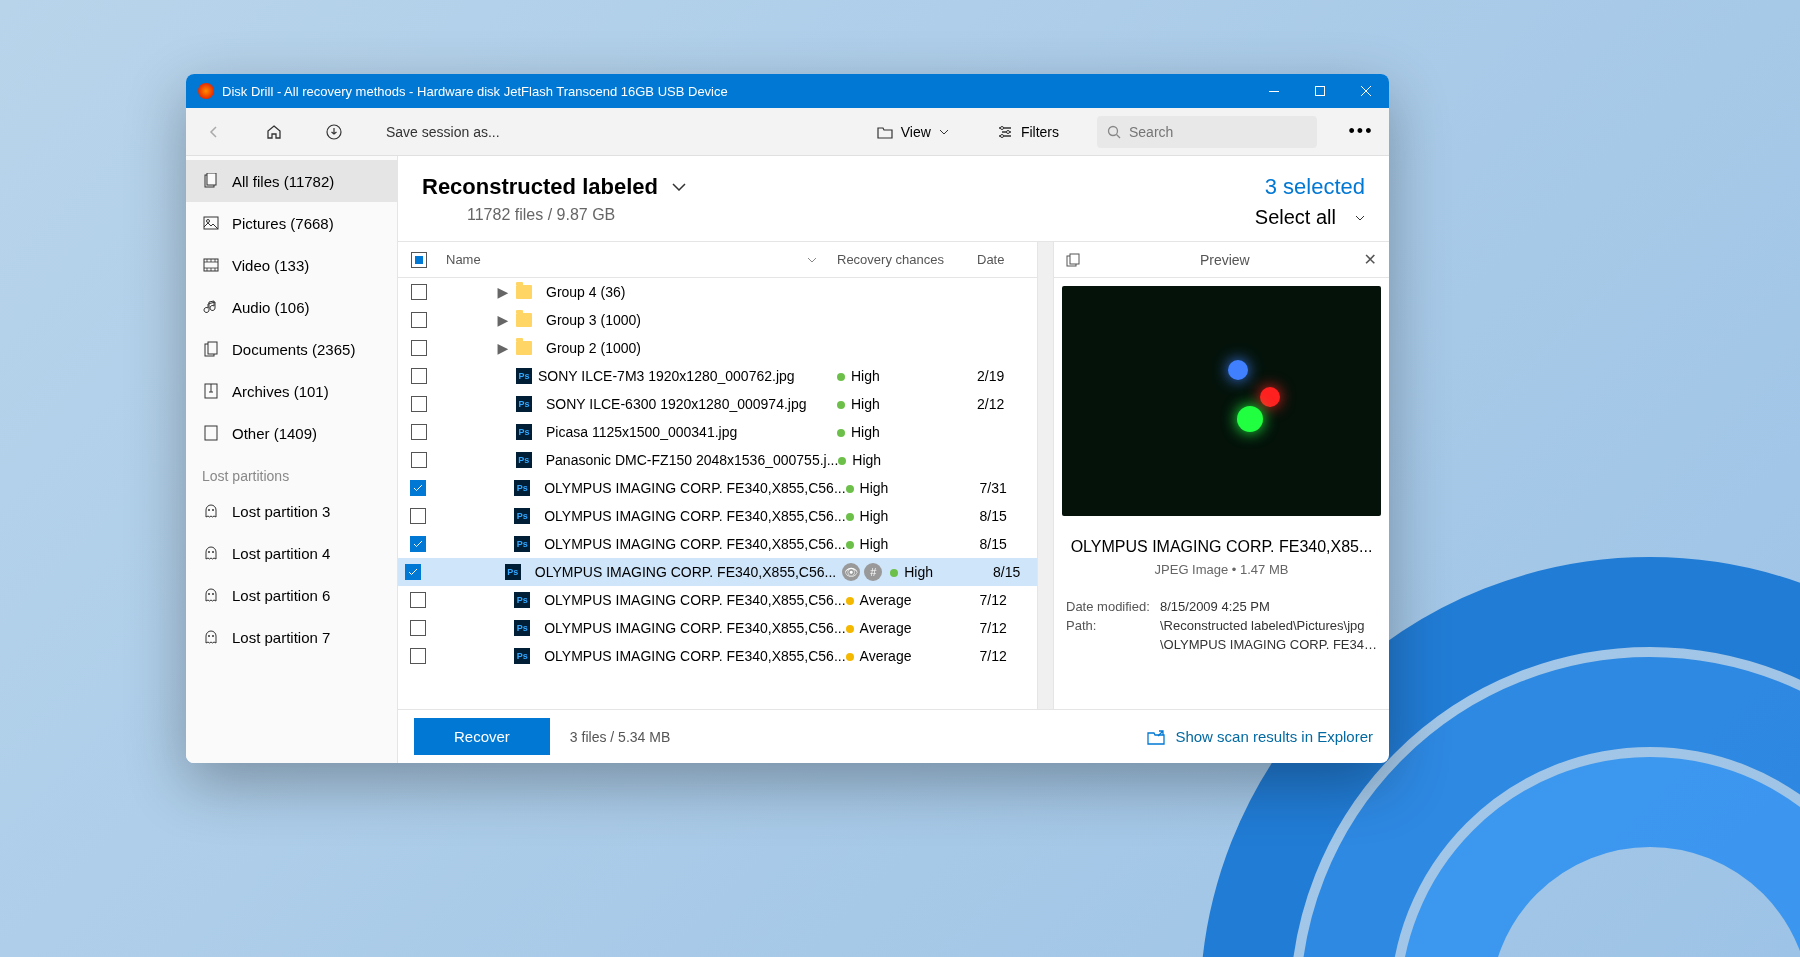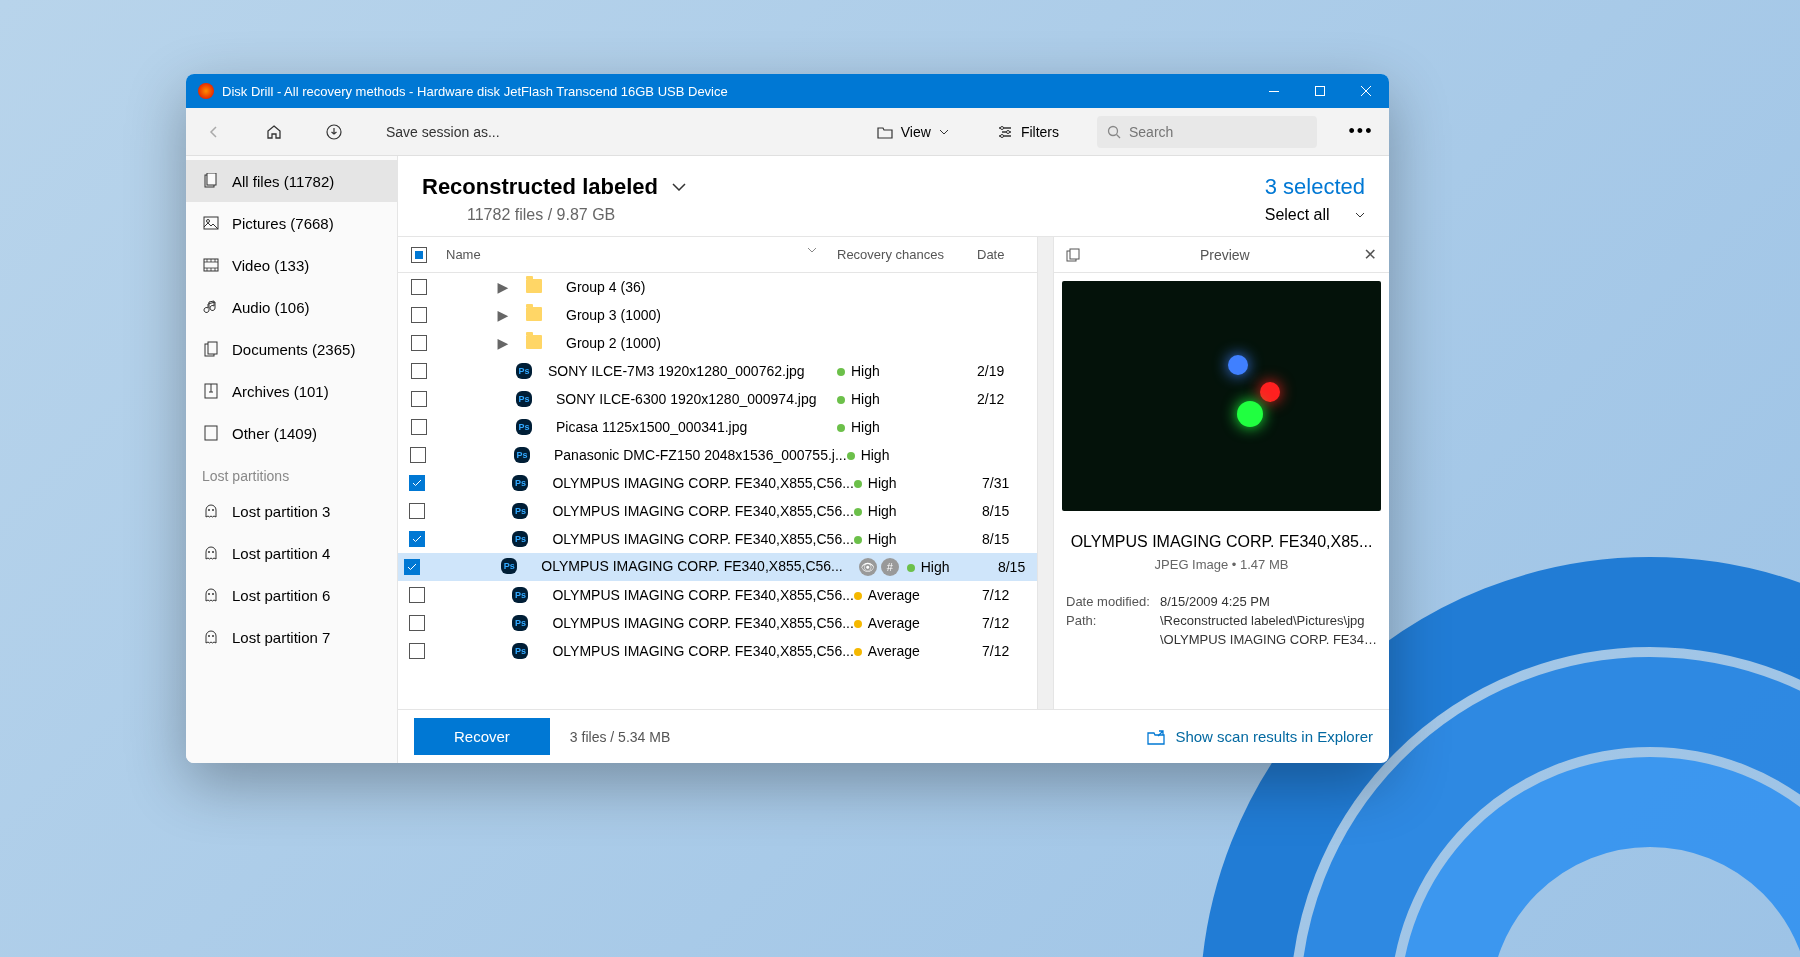--- a/index.html
+++ b/index.html
@@ -29,39 +29,39 @@
 .side-item.active { background:#e5e5e5; }
 .side-item .icon { width:18px; height:18px; display:flex; align-items:center; justify-content:center; }
 .side-header { padding:14px 16px 6px; font-size:14px; color:#888; }
 .main { flex:1; display:flex; flex-direction:column; overflow:hidden; }
 .header-area { padding:18px 24px 12px; display:flex; border-bottom:1px solid #e5e5e5; }
 .header-left { flex:1; }
 .header-title { font-size:22px; font-weight:600; display:flex; align-items:center; gap:14px; cursor:pointer; }
 .header-sub { font-size:16px; color:#666; margin-top:6px;margin-left:45px; }
 .header-right { text-align:right; }
 .selected-count { color:#0078d4; font-size:22px; }
-.select-all { font-size:16px; margin-top:6px; display:flex; align-items:center; gap:19px; justify-content:space-between; cursor:pointer; }
+.select-all { font-size:20px; margin-top:6px; display:flex; align-items:center; gap:19px; justify-content:space-between; cursor:pointer; }
 .content-row { flex:1; display:flex; overflow:hidden; }
 .table-area { flex:1; display:flex; flex-direction:column; overflow:hidden; }
 .table-header { display:flex; border-bottom:1px solid #e5e5e5; height:36px; align-items:center; font-size:13px; color:#555; }
 .col-check { width:42px; display:flex; justify-content:center; }
-.col-name { flex:1; padding-left:6px; display:flex; gap:16px; }
+.col-name { flex:1; padding-left:6px; display:flex; align-items:center; gap:6px; }
 .col-recovery { width:140px; }
 .col-date { width:60px; }
 .table-body { flex:1; overflow-y:auto; }
 .row { display:flex; align-items:center; height:28px; font-size:14px; cursor:pointer; }
 .row.selected-row { background:#cfe5fa; }
 .checkbox { width:16px; height:16px; border:1.5px solid #555; cursor:pointer; display:flex; align-items:center; justify-content:center; }
 .checkbox.checked { background:#0078d4; border-color:#0078d4; color:#fff; }
 .checkbox.partial { background:#fff; }
 .checkbox.partial::after { content:""; width:8px; height:8px; background:#0078d4; }
 .expand { width:14px; display:inline-flex; justify-content:center; color:#666; }
 .folder-icon { width:16px; height:14px; background:#ffd666; border-radius:1px; position:relative; }
 .folder-icon::before { content:""; position:absolute; top:-3px; left:0; width:7px; height:3px; background:#ffd666; border-radius:1px 1px 0 0; }
-.ps-icon { width:16px; height:16px; background:#001e36; color:#31a8ff; font-size:9px; font-weight:bold; display:flex; align-items:center; justify-content:center; border-radius:6px; }
+.ps-icon { width:16px; height:16px; background:#001e36; color:#31a8ff; font-size:9px; font-weight:bold; display:flex; align-items:center; justify-content:center; border-radius:0; }
 .indent-1 { padding-left:56px; }
 .indent-2 { padding-left:76px; }
 .dot { width:8px; height:8px; border-radius:50%; display:inline-block; margin-right:6px; }
 .dot.high { background:#6cc04a; }
 .dot.avg { background:#f5b800; }
 .row-actions { display:flex; gap:4px; margin-right:8px; }
 .row-action { width:18px; height:18px; border-radius:50%; background:#999; color:#fff; font-size:11px; display:flex; align-items:center; justify-content:center; }
 .scroll-track { width:16px; background:#f0f0f0; border-left:1px solid #e5e5e5; }
 .preview-panel { width:336px; border-left:1px solid #e5e5e5; display:flex; flex-direction:column; }
 .preview-header { height:36px; display:flex; align-items:center; padding:0 12px; border-bottom:1px solid #e5e5e5; font-size:14px; color:#555; }

